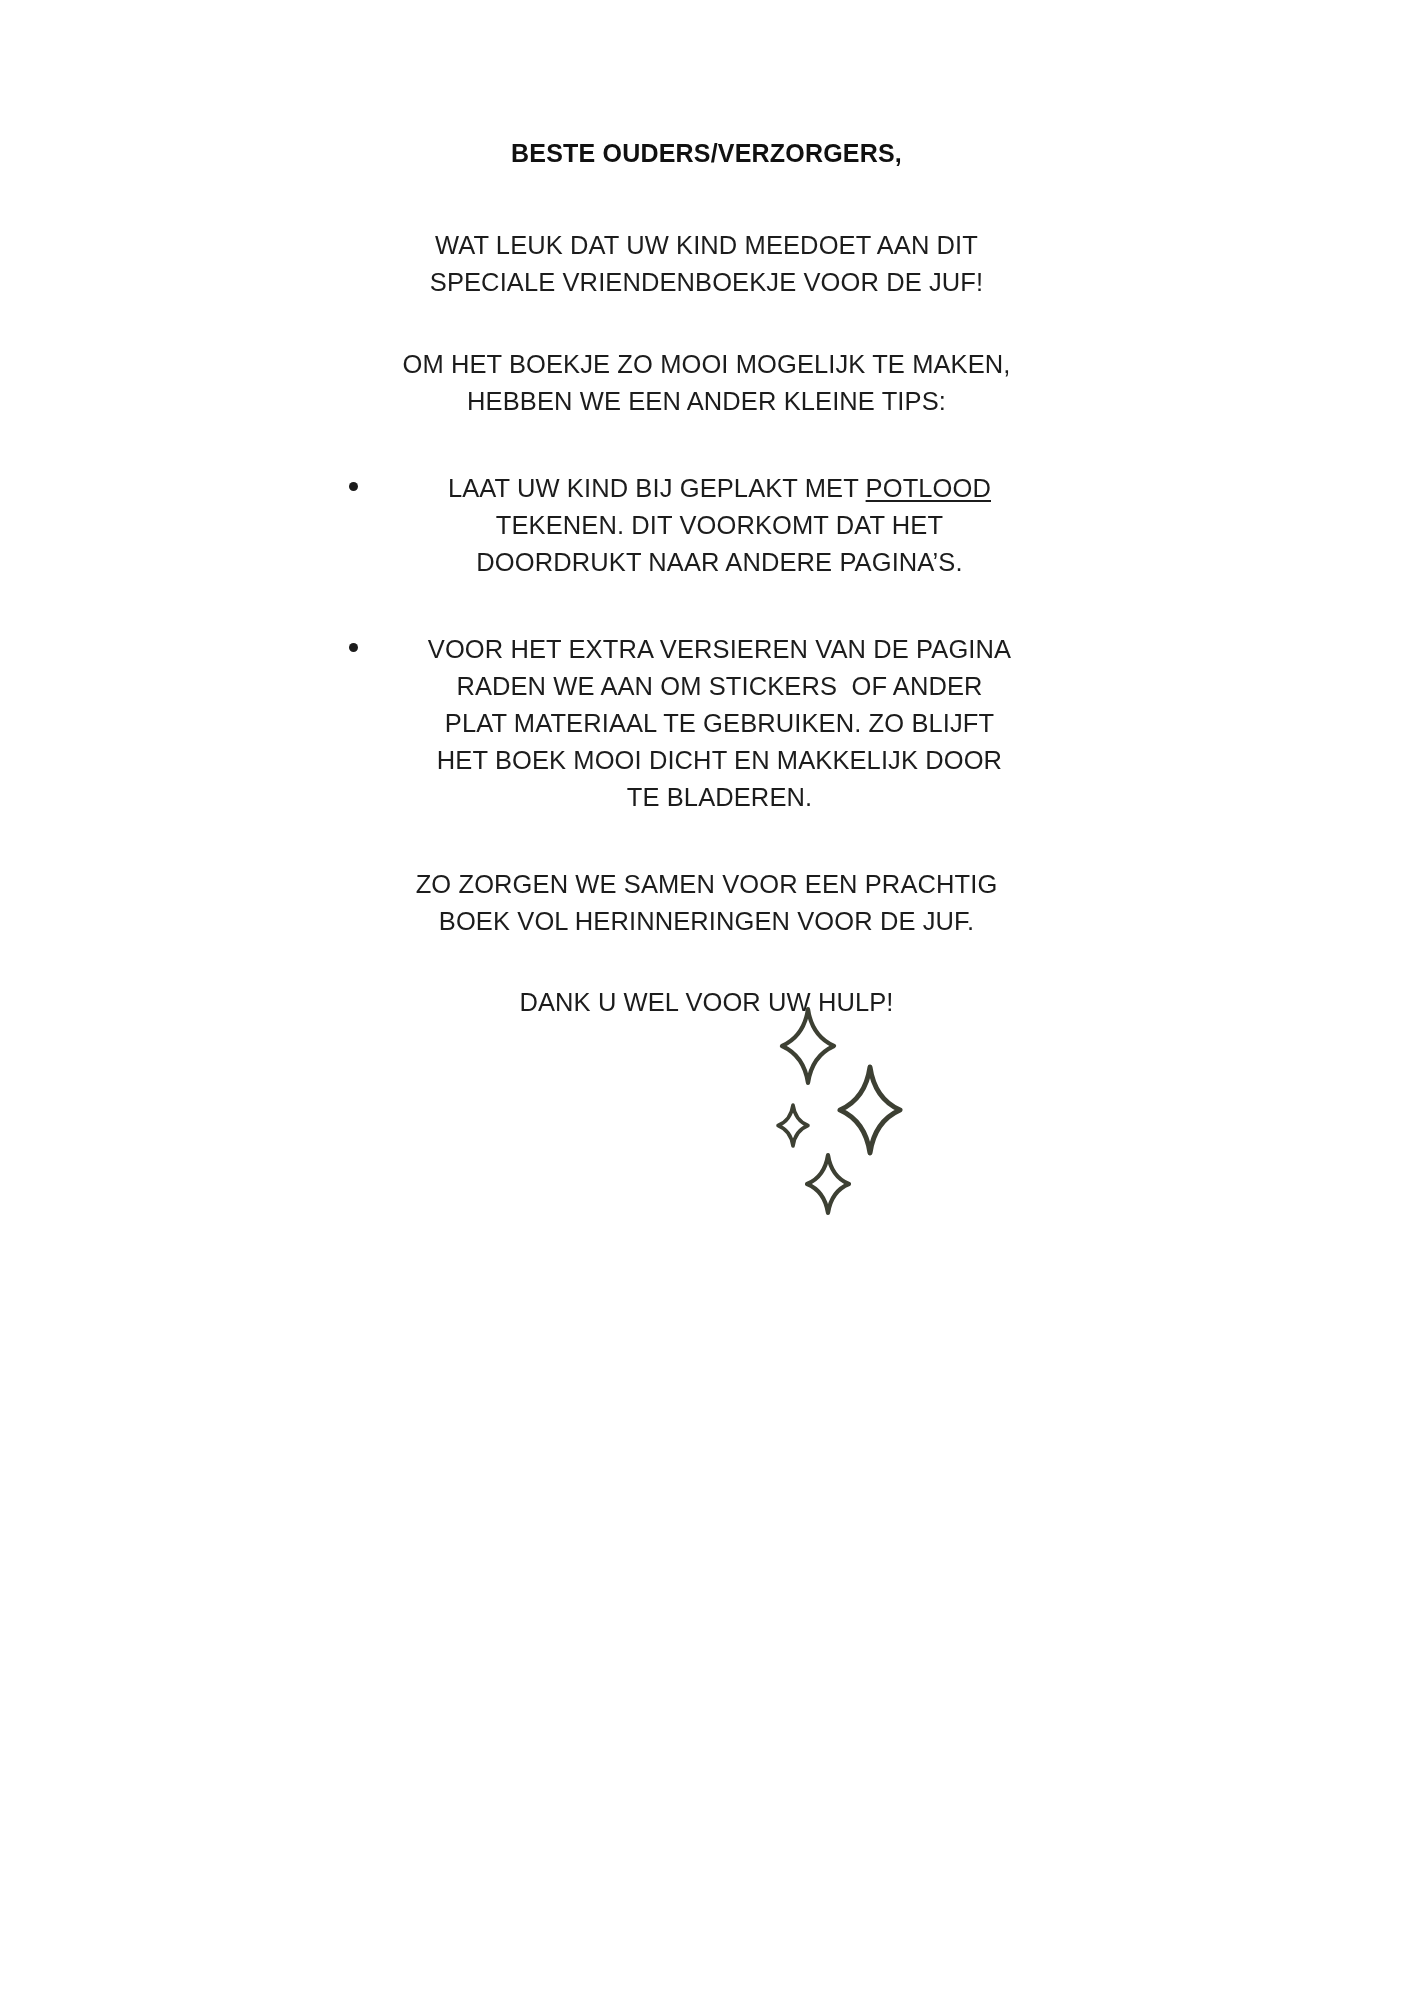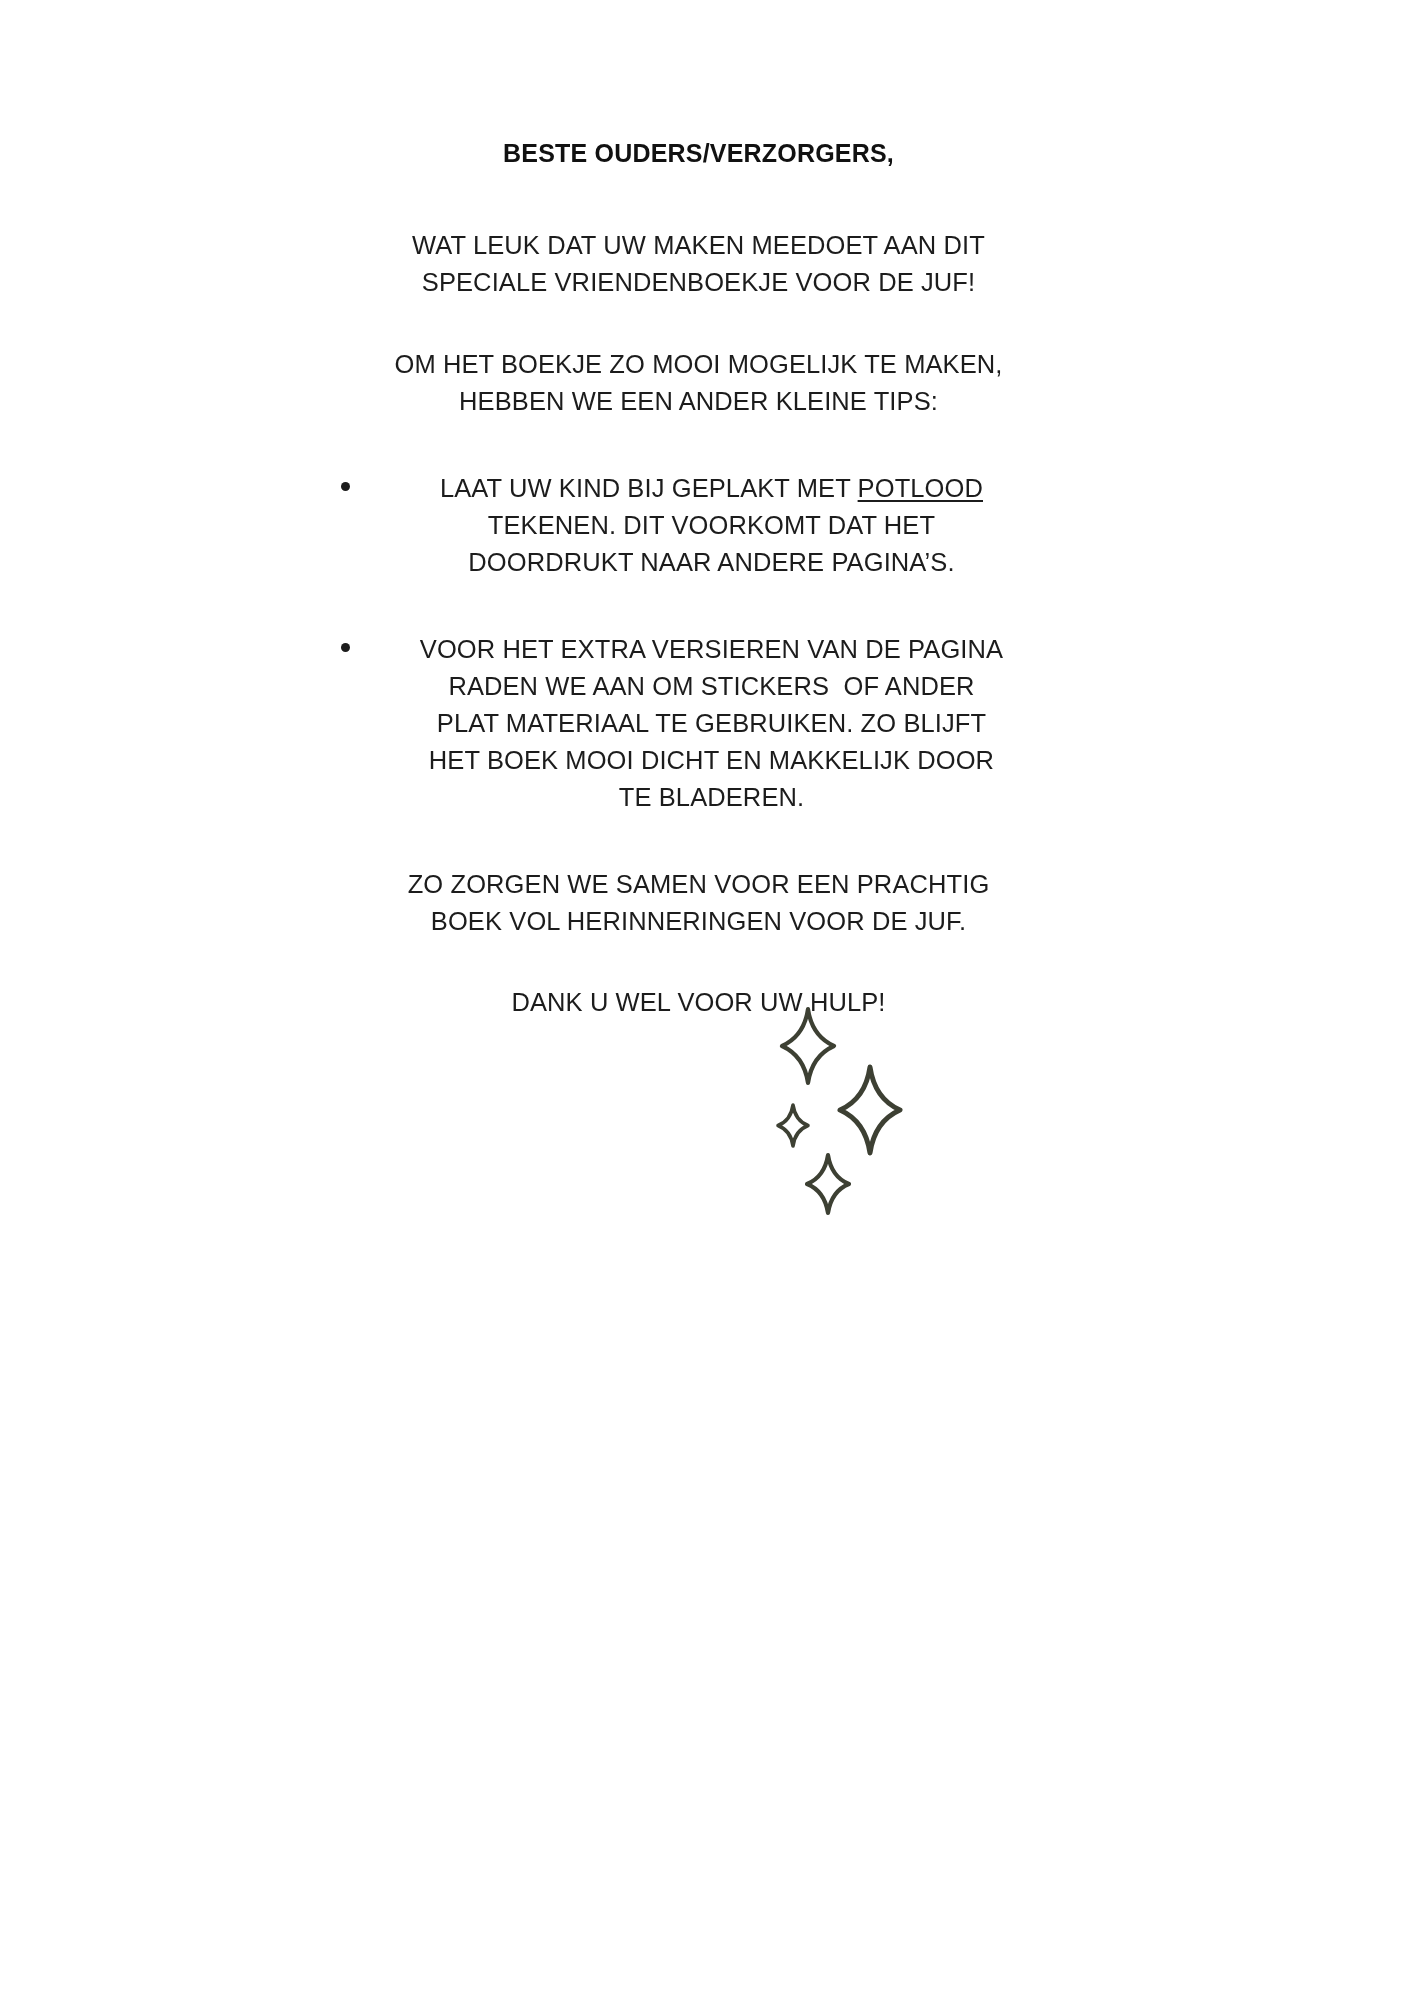--- a/index.html
+++ b/index.html
@@ -16,21 +16,21 @@
     overflow: hidden;
   }
   .page {
     position: relative;
     width: 1409px;
     height: 2000px;
     background: #ffffff;
   }
   .content {
     position: absolute;
-    left: 7px;
+    left: 15px;
     top: 0;
     width: 1383px;
     padding-top: 138px;
     box-sizing: border-box;
   }
   .doc-title {
     text-align: center;
     font-weight: bold;
     font-size: 25px;
     letter-spacing: 0.2px;
@@ -97,21 +97,21 @@
 </style>
 </head>
 <body>
 
 <div class="page">
 
   <div class="content">
 
     <h1 class="doc-title">BESTE OUDERS/VERZORGERS,</h1>
 
-    <p class="para para-intro">WAT LEUK DAT UW MAKEN MEEDOET AAN DIT
+    <p class="para para-intro">WAT LEUK DAT UW KIND MEEDOET AAN DIT
 SPECIALE VRIENDENBOEKJE VOOR DE JUF!</p>
 
     <p class="para para-tips">OM HET BOEKJE ZO MOOI MOGELIJK TE MAKEN,
 HEBBEN WE EEN ANDER KLEINE TIPS:</p>
 
     <div class="tips-list">
 
       <div class="bullet-block">
         <span class="bullet-dot"></span>
         <p class="bullet-text"><span>LAAT UW KIND BIJ GEPLAKT MET </span><span class="u">POTLOOD</span><span>

